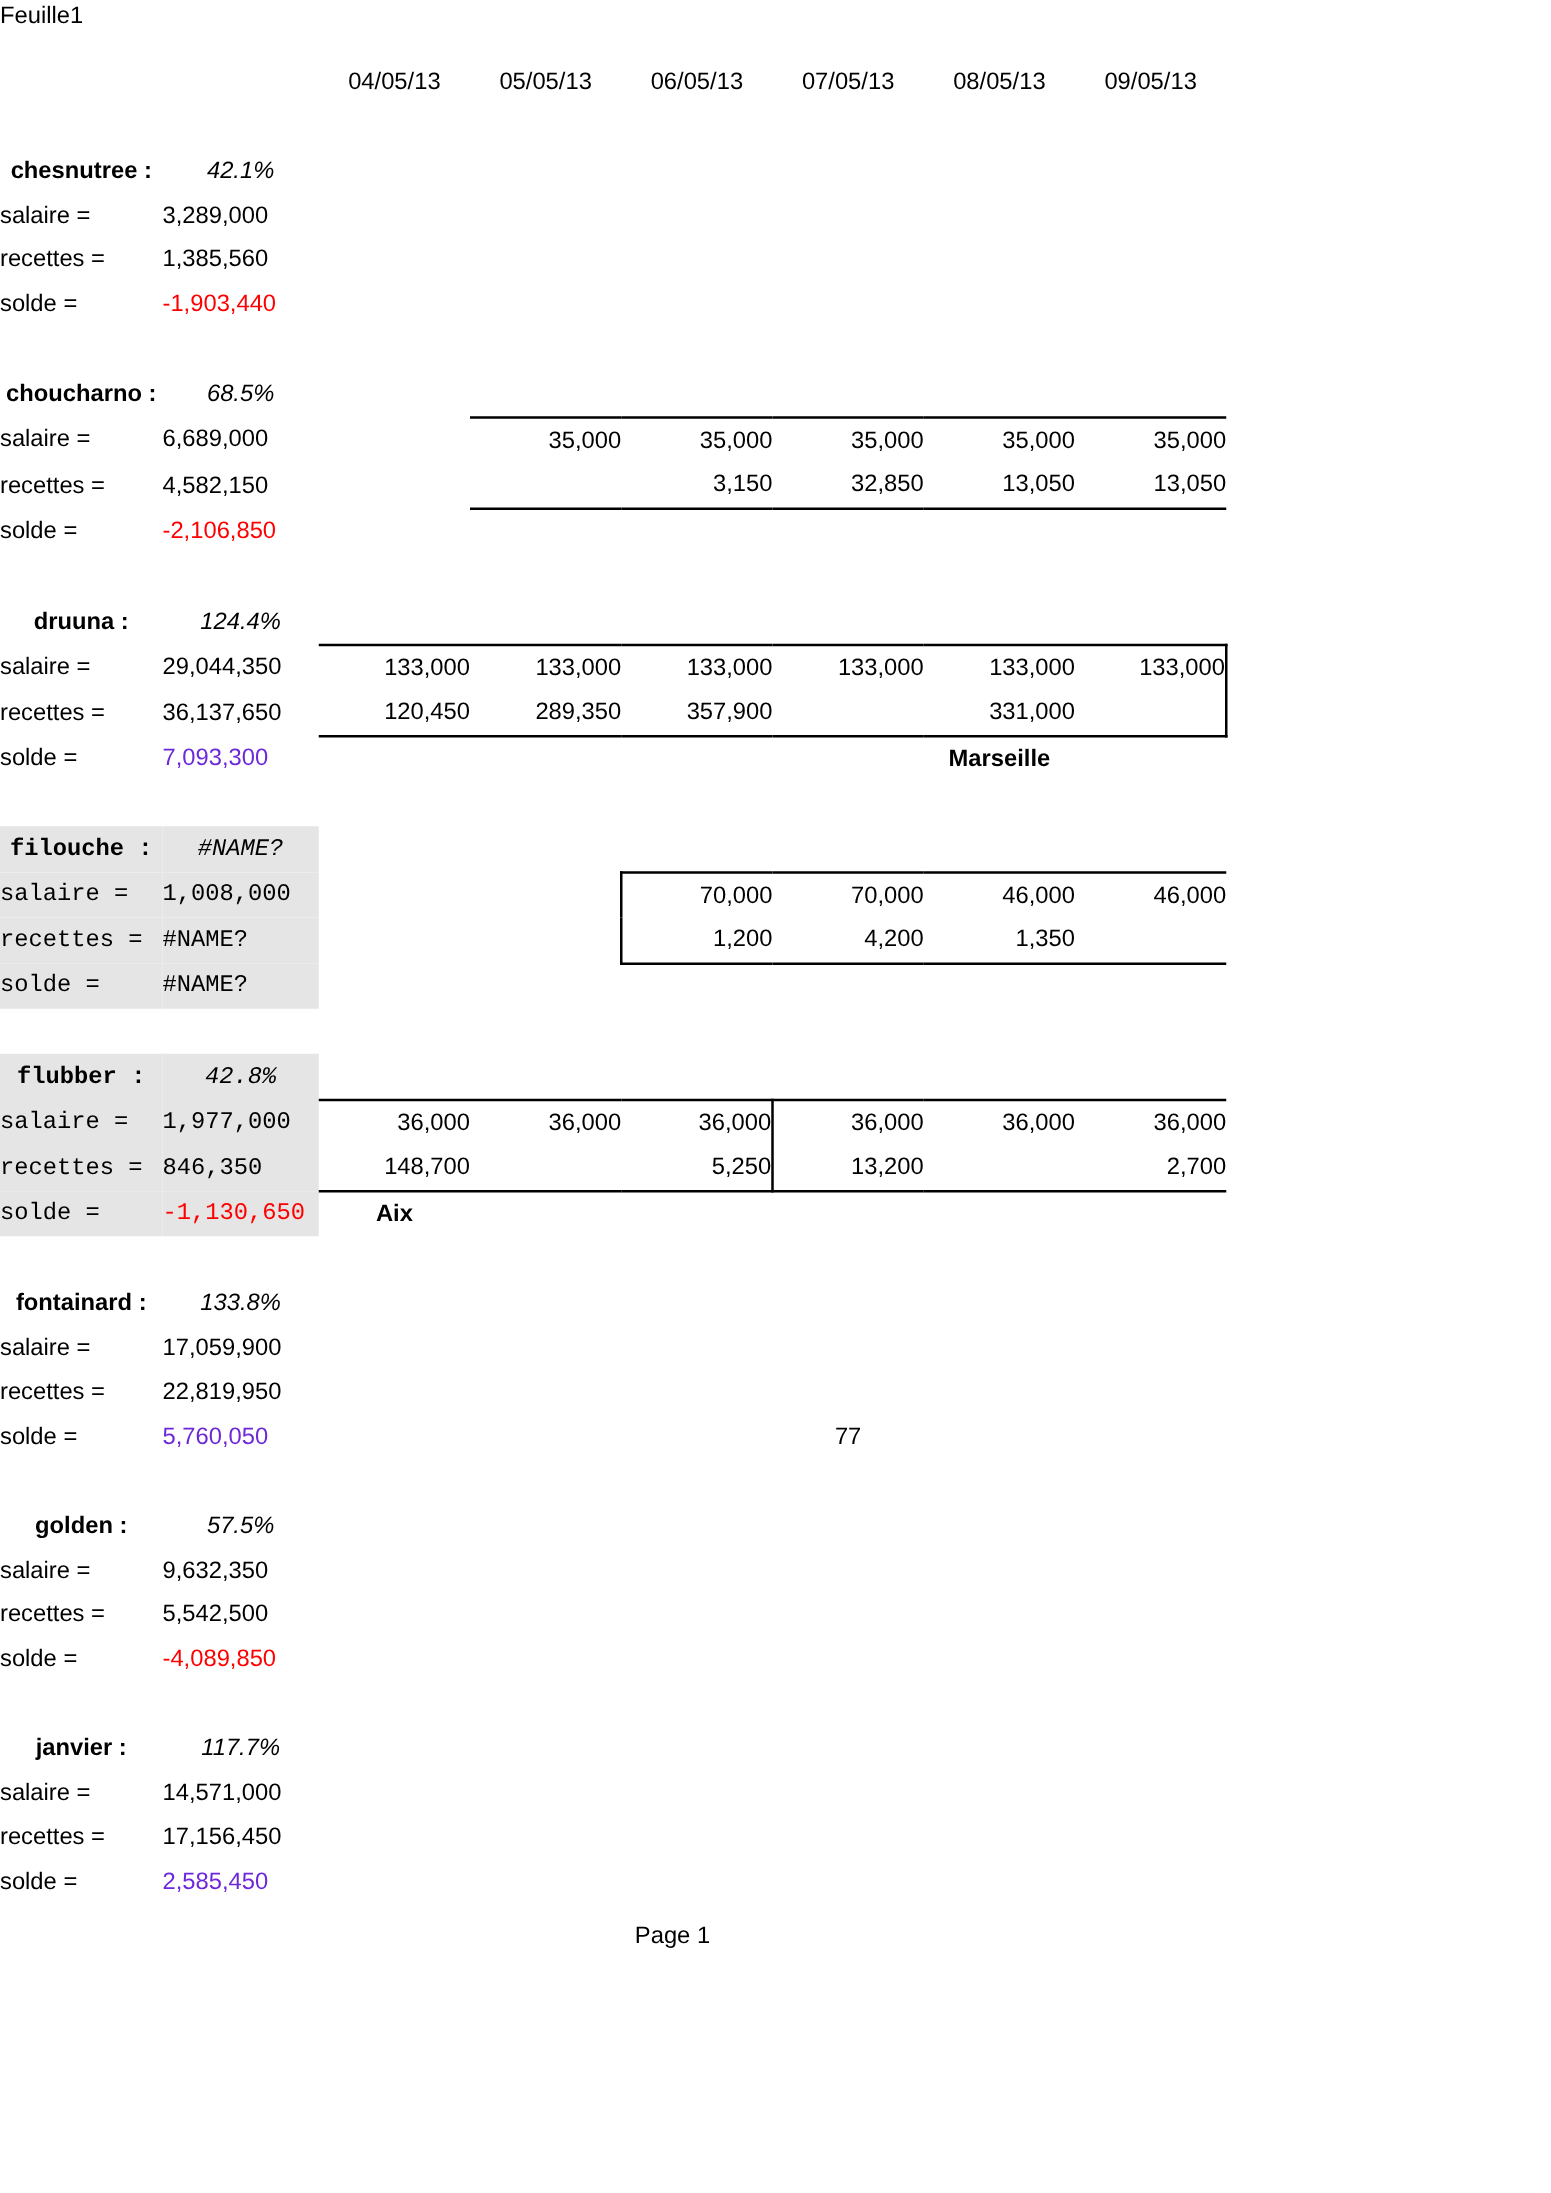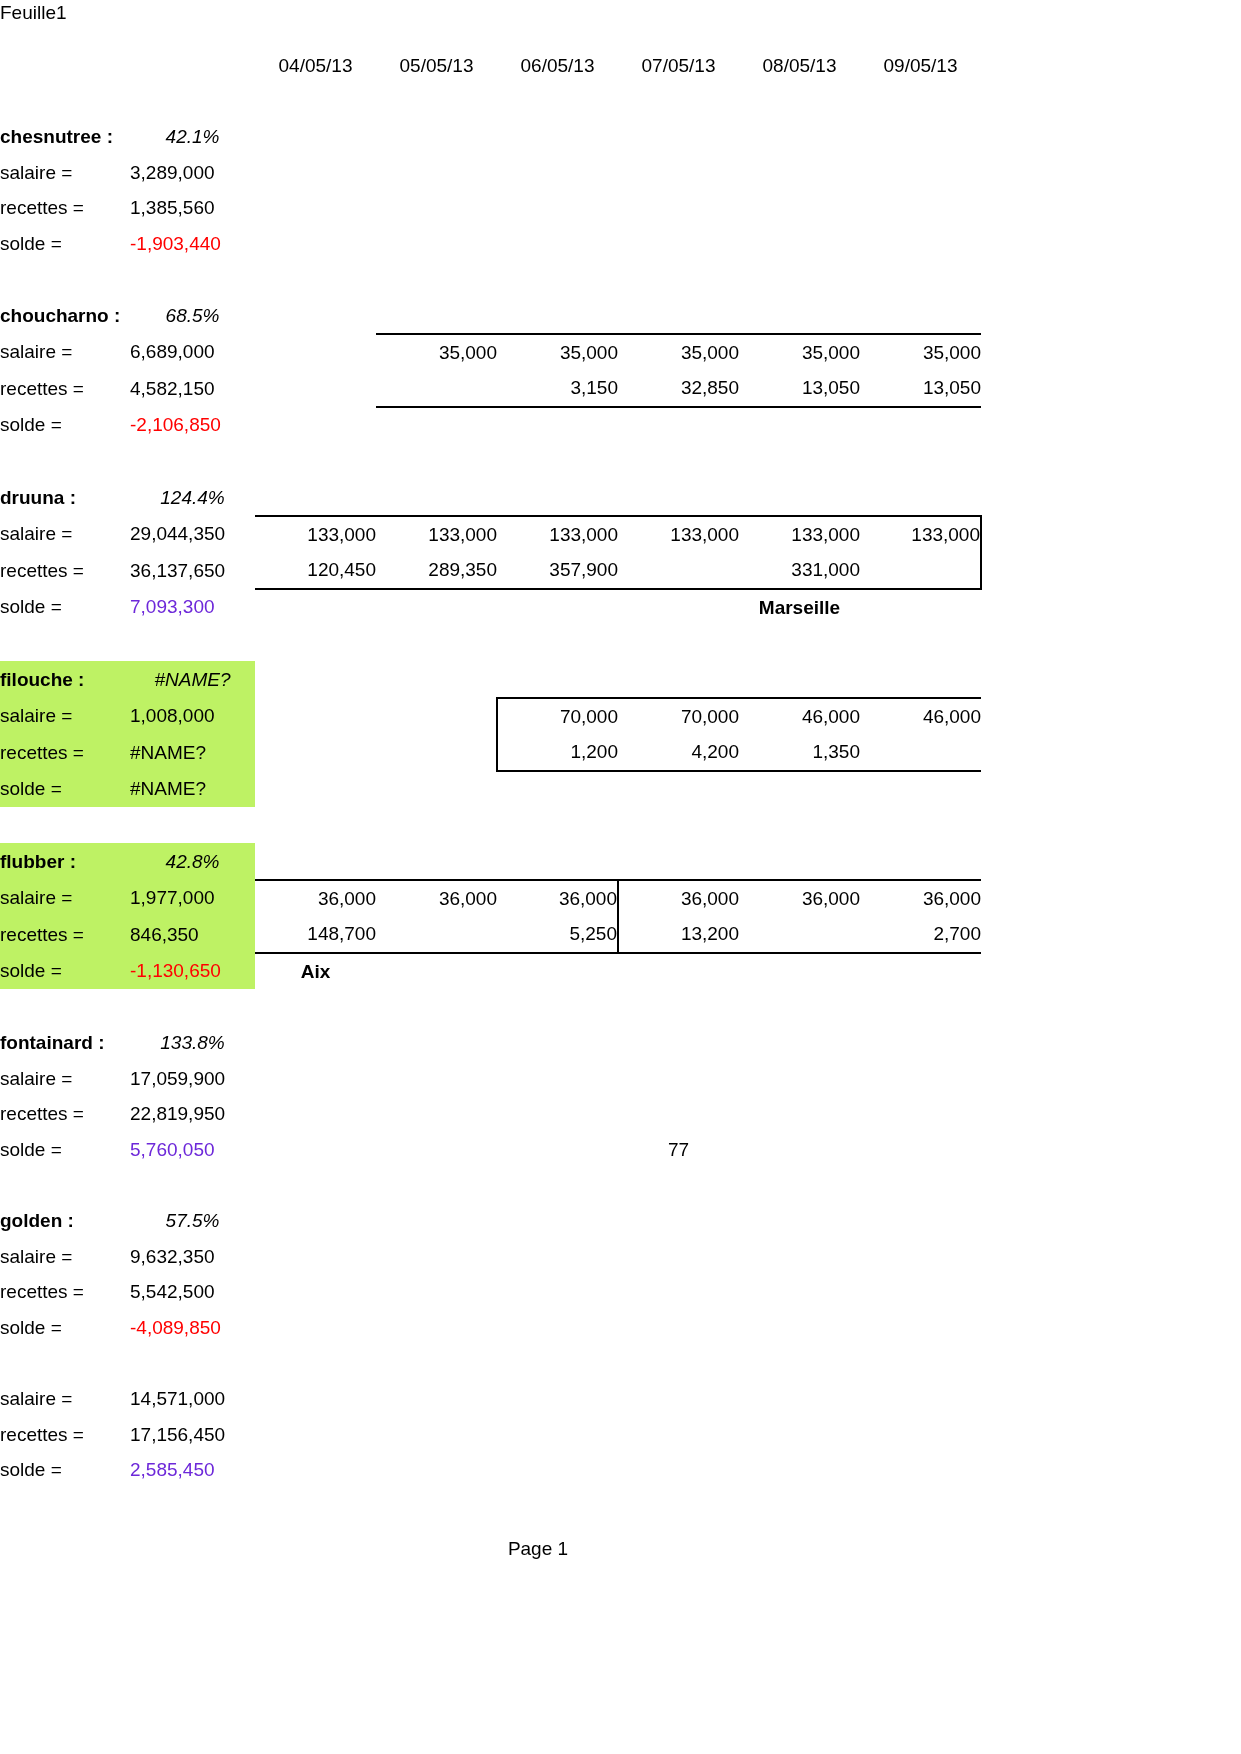--- a/index.html
+++ b/index.html
@@ -59,32 +59,32 @@
     line-height: 35.6px;
   }
 
   col.c-label  { width: 130px; }
   col.c-value  { width: 125px; }
   col.c-data   { width: 121px; }
   col.c-pad    { width: 254px; }
 
   
   .lbl        { text-align: left;  padding-left: 2px; }
-  .lbl-name   { text-align: left;  padding-left: 2px; font-weight: bold; }
+  .lbl-name   { text-align: center;  padding-left: 2px; font-weight: bold; }
   .val        { text-align: left;  padding-left: 4px; }
   .val-pct    { text-align: center;  padding-left: 4px; font-style: italic; }
   .num        { text-align: right; padding-right: 6px; }
   .hdr        { text-align: center; }
   .neg        { color: #ff0000; }
   .pos        { color: #6d28d9; }
   .city       { text-align: center; font-weight: bold; font-size: 13px; }
   .mid        { text-align: center; }
 
   
-  .shade { background: #bef264; }
+  .shade { background: #e5e5e5; font-family: Liberation Mono, monospace; }
 
   
   .bt  { border-top: 2px solid #000000; }
   .bb  { border-bottom: 2px solid #000000; }
   .bl  { border-left: 2px solid #000000; }
   .br  { border-right: 2px solid #000000; }
 
   .spacer td { height: 35.6px; }
 </style>
 </head>
@@ -444,20 +444,31 @@
           <td class="num"></td>
           <td class="num"></td>
           <td class="num"></td>
           <td class="num"></td>
           <td></td>
         </tr>
         <tr class="spacer">
           <td colspan="9"></td>
         </tr>
         <tr>
+          <td class="lbl-name">janvier :</td>
+          <td class="val-pct">117.7%</td>
+          <td class="num"></td>
+          <td class="num"></td>
+          <td class="num"></td>
+          <td class="num"></td>
+          <td class="num"></td>
+          <td class="num"></td>
+          <td></td>
+        </tr>
+        <tr>
           <td class="lbl">salaire =</td>
           <td class="val">14,571,000</td>
           <td class="num"></td>
           <td class="num"></td>
           <td class="num"></td>
           <td class="num"></td>
           <td class="num"></td>
           <td class="num"></td>
           <td></td>
         </tr>

